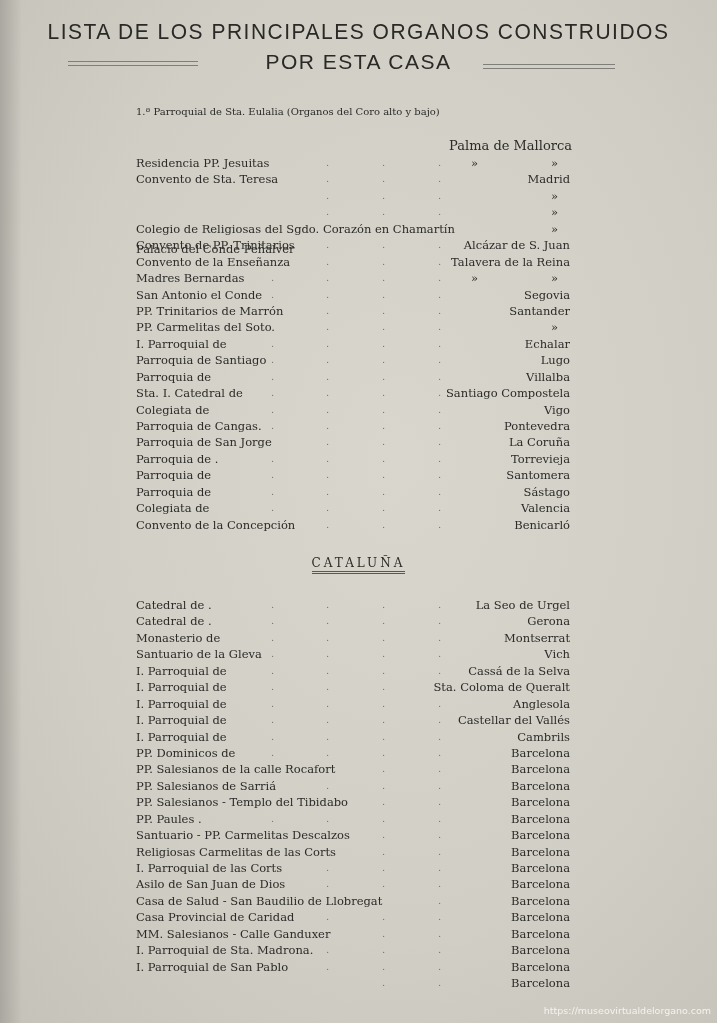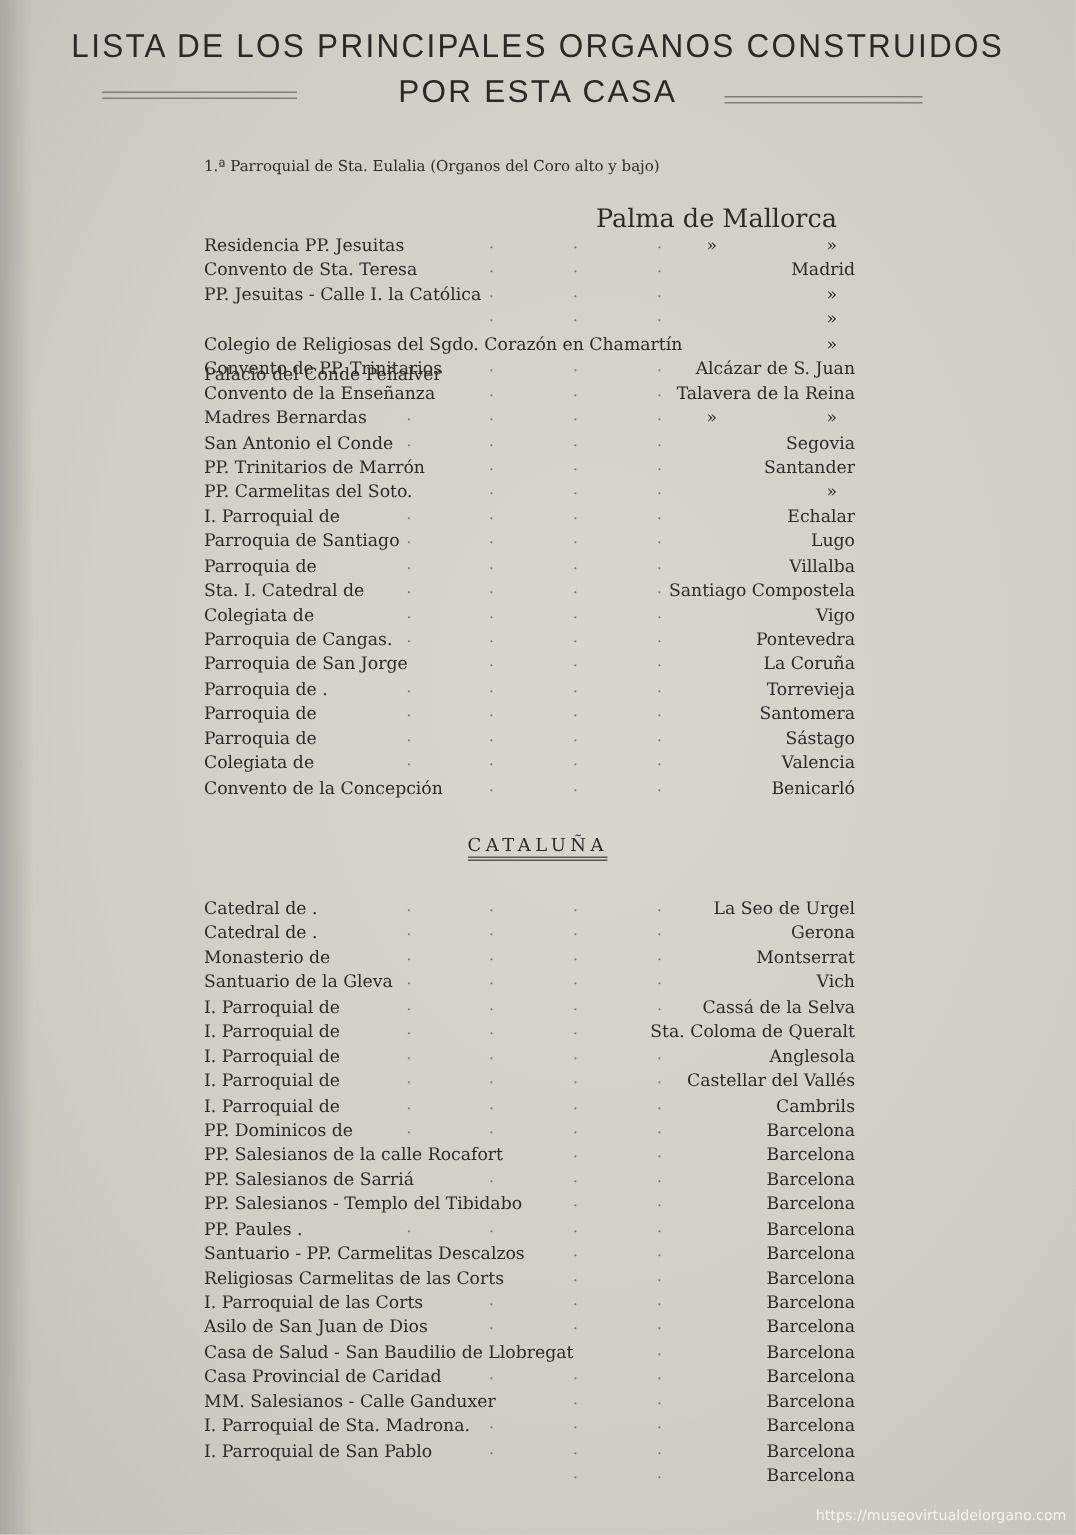--- a/index.html
+++ b/index.html
@@ -31,21 +31,21 @@
     .rule { position: absolute; height: 3px; border-top: 1px solid #807e78; border-bottom: 1px solid #807e78; }
     .rule.left { top: 61px; left: 68px; width: 130px; }
     .rule.right { top: 64px; left: 483px; width: 132px; }
     .list { position: absolute; left: 136px; width: 434px; font-size: 11.5px; }
     .row { position: relative; height: 16.45px; line-height: 16.45px; white-space: nowrap; }
     .row .name { position: absolute; left: 0; }
     .row .place { position: absolute; right: 0; }
     .row .dots { position: absolute; left: 0; width: 100%; height: 100%; }
     .row .dots span { position: absolute; top: 0; font-size: 10px; color: #77756f; }
     .first-row { position: absolute; left: 136px; top: 104px; font-size: 10px; white-space: nowrap; line-height: 16px; }
-    .first-place { position: absolute; right: 159px; top: 138px; font-size: 17px; line-height: 16px; }
+    .first-place { position: absolute; right: 145px; top: 138px; font-size: 13px; line-height: 16px; }
     .section-heading {
       position: absolute; top: 556px; left: 0; width: 717px; text-align: center;
       font-family: "DejaVu Serif", serif; font-size: 12px; letter-spacing: 3px;
     }
     .section-heading span { display: inline-block; border-bottom: 3px double #5a5852; padding-bottom: 1px; }
     .watermark {
       position: absolute; right: 6px; bottom: 7px;
       font-family: "DejaVu Sans", sans-serif; font-size: 9.5px; color: #f4f3ee;
     }
   </style>
@@ -82,21 +82,20 @@
         </div>
         <span class="name" style="background: inherit;">Convento de Sta. Teresa</span>
         <span class="place">Madrid</span>
       </div>
       <div class="row">
         <div class="dots">
           <span style="left: 190px;">.</span>
           <span style="left: 246px;">.</span>
           <span style="left: 302px;">.</span>
         </div>
-        <span class="name" style="background: inherit;">PP. Jesuitas - Calle I. la Católica</span>
         <span class="place" style="right: 12px;">»</span>
       </div>
       <div class="row">
         <div class="dots">
           <span style="left: 190px;">.</span>
           <span style="left: 246px;">.</span>
           <span style="left: 302px;">.</span>
         </div>
         <span class="name" style="background: inherit; margin-top: 37px;">Palacio del Conde Peñalver</span>
         <span class="place" style="right: 12px;">»</span>

